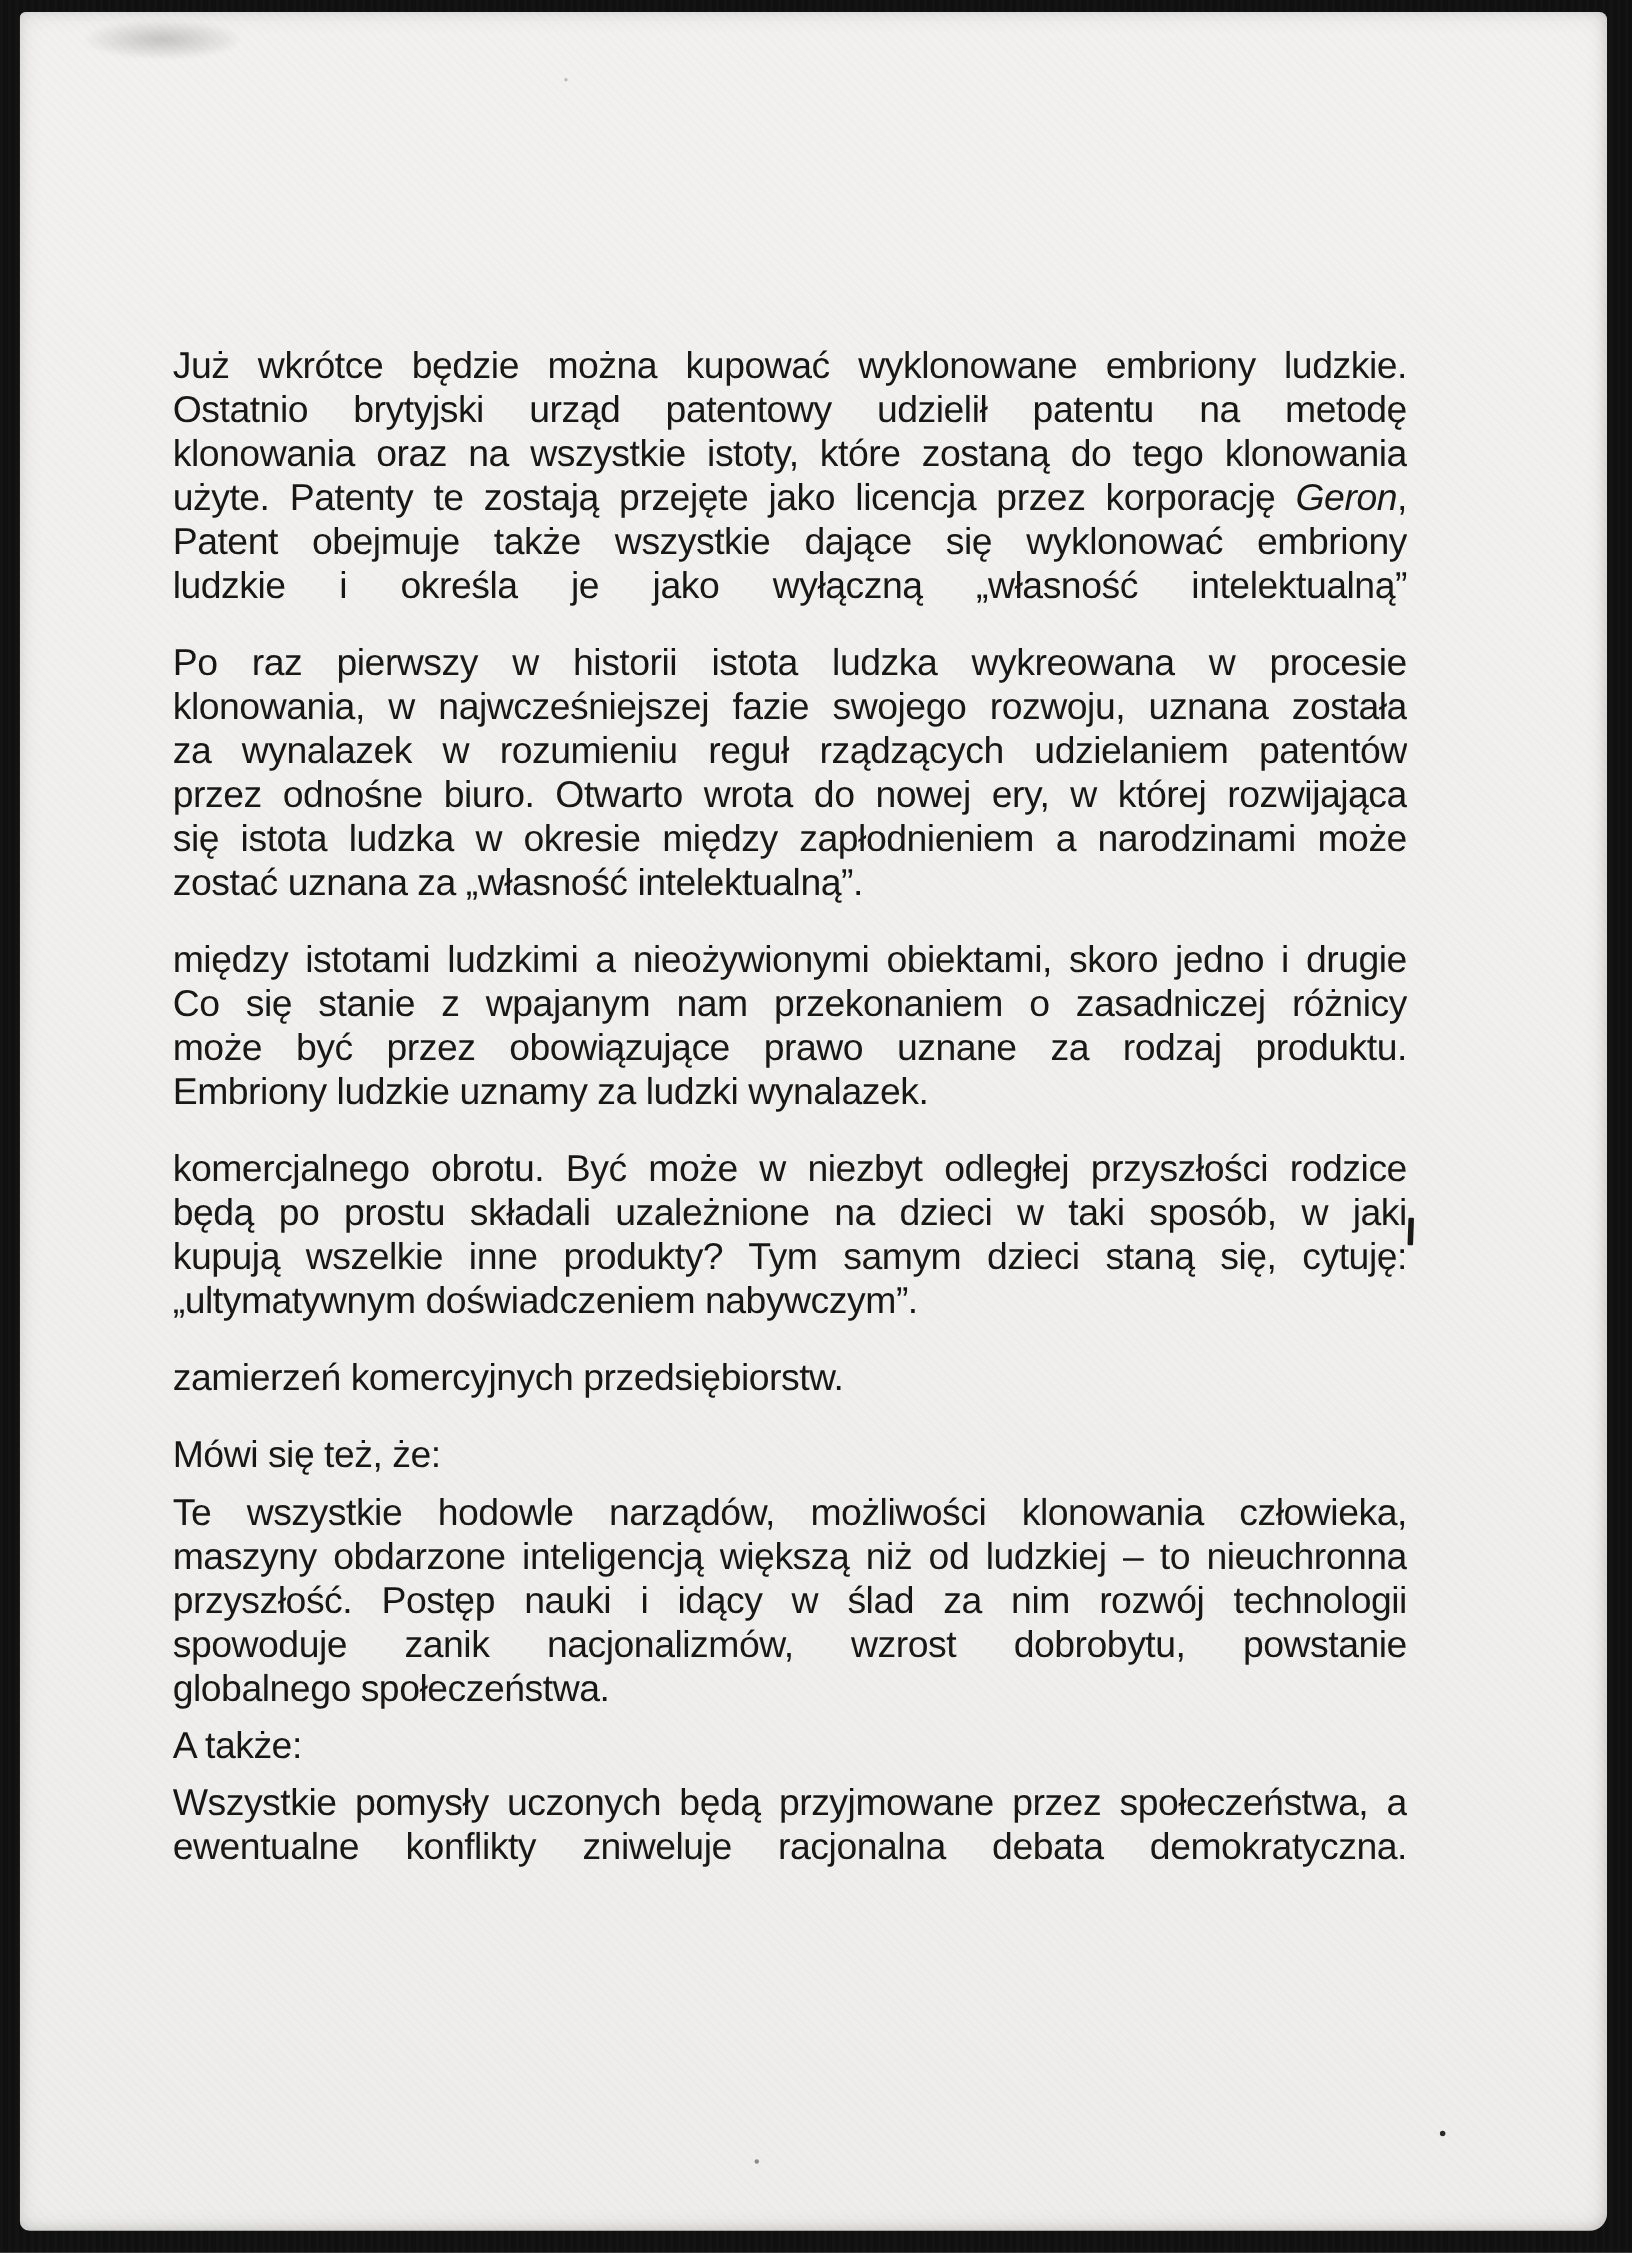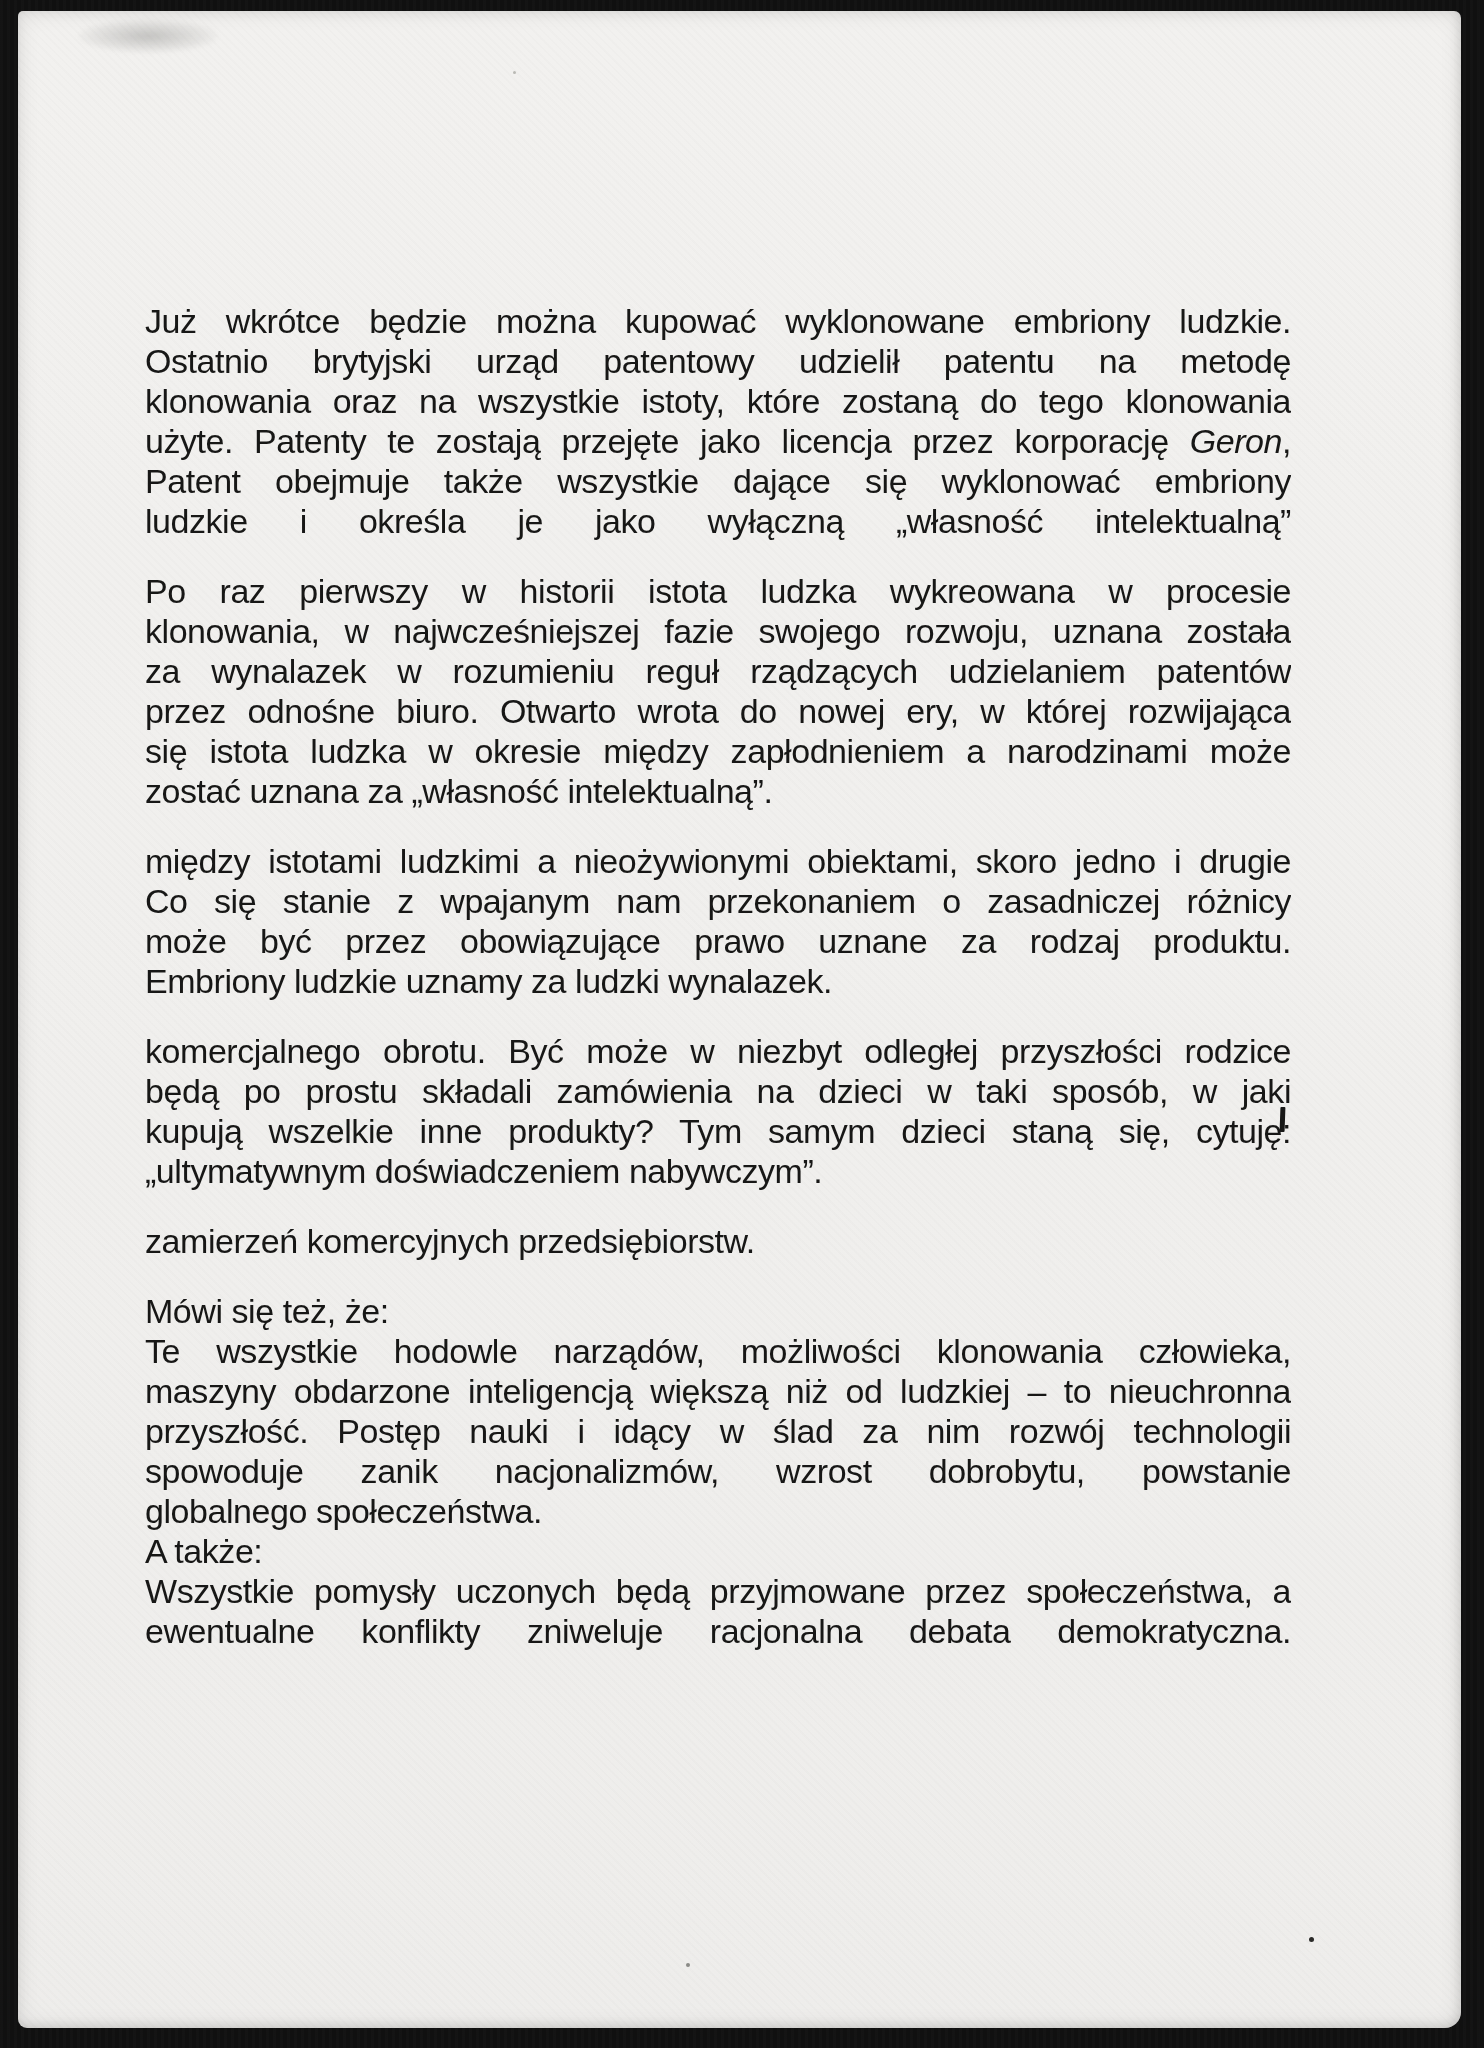--- a/index.html
+++ b/index.html
@@ -42,21 +42,21 @@
   .textblock {
     position: absolute;
     left: 127px; top: 290px;
     width: 1146px;
     font-size: 34px;
     line-height: 40px;
     letter-spacing: -0.45px;
     color: #171716;
     text-rendering: optimizeLegibility;
   }
-  .para { margin: 0; }
+  .para { margin: 12px; }
   .para.gap { margin-top: 30px; }
   .line {
     text-align: justify;
     text-align-last: justify;
     max-height: 40px;
     overflow: hidden;
     white-space: normal;
   }
   .line.open {
     text-align-last: left;
@@ -100,21 +100,21 @@
         <div class="line open"><span>zostać uznana za „własność intelektualną”.</span></div>
       </div>
       <div class="para gap">
         <div class="line"><span>między istotami ludzkimi a nieożywionymi obiektami, skoro jedno i drugie</span></div>
         <div class="line"><span>Co się stanie z wpajanym nam przekonaniem o zasadniczej różnicy</span></div>
         <div class="line"><span>może być przez obowiązujące prawo uznane za rodzaj produktu.</span></div>
         <div class="line open"><span>Embriony ludzkie uznamy za ludzki wynalazek.</span></div>
       </div>
       <div class="para gap">
         <div class="line"><span>komercjalnego obrotu. Być może w niezbyt odległej przyszłości rodzice</span></div>
-        <div class="line"><span>będą po prostu składali zamówienia na dzieci w taki sposób, w jaki</span></div>
+        <div class="line"><span>będą po prostu składali uzależnione na dzieci w taki sposób, w jaki</span></div>
         <div class="line"><span>kupują wszelkie inne produkty? Tym samym dzieci staną się, cytuję:</span></div>
         <div class="line open"><span>„ultymatywnym doświadczeniem nabywczym”.</span></div>
       </div>
       <div class="para gap">
         <div class="line open"><span>zamierzeń komercyjnych przedsiębiorstw.</span></div>
       </div>
       <div class="para gap">
         <div class="line open"><span>Mówi się też, że:</span></div>
       </div>
       <div class="para">

